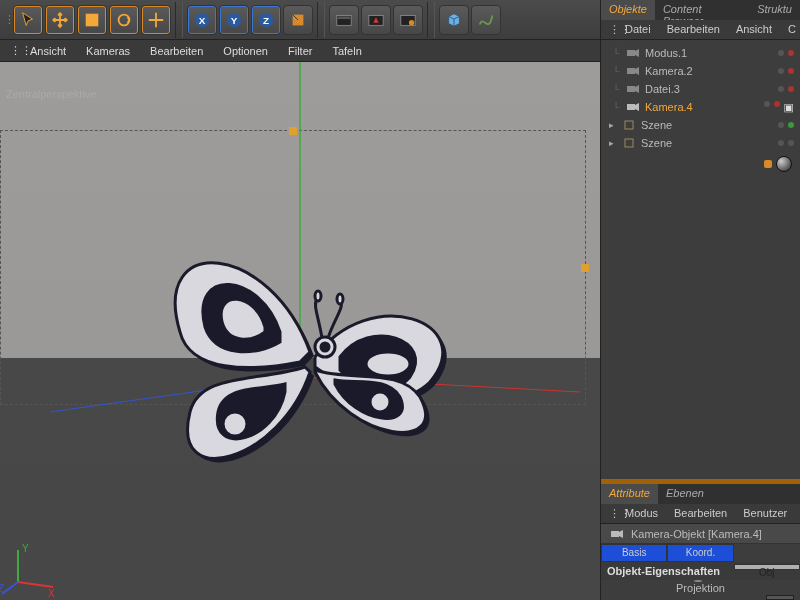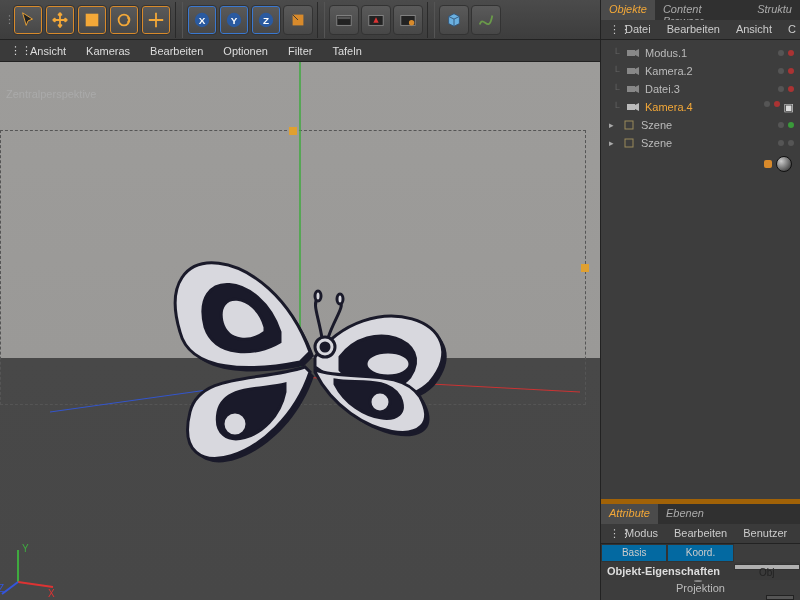--- a/index.html
+++ b/index.html
@@ -33,21 +33,21 @@
   .row-exp { width:10px; color:#aaa; font-size:9px;}
   .matbar { height:24px; display:flex; justify-content:flex-end; align-items:center; padding-right:6px; gap:4px; }
   .matball { width:16px;height:16px;border-radius:50%; background:radial-gradient(circle at 30% 30%, #ccc,#222); border:1px solid #111;}
   .keydot{width:8px;height:8px;background:#d88a2b;border-radius:2px;}
   
   .spacer{flex:1;}
   .attr { border-top:5px solid #a16207; }
   .attr .ptabs{background:#303030;}
   .attr-row{display:flex;align-items:center;height:20px;background:#494949;border-bottom:1px solid #333;padding-left:6px;font-size:11px;}
   .attr-tabs{display:flex;height:18px;}
-  .atab{flex:1;text-align:center;padding:2px 0;border:1px solid #333;background:#0369a1;font-size:10px;color:#ccc;cursor:pointer;}
+  .atab{flex:1;text-align:center;padding:2px 0;border:1px solid #333;background:#1d4ed8;font-size:10px;color:#ccc;cursor:pointer;}
   .atab.act{background:#b0b0b0;color:#222;margin-top:20px;}
   .attr-head{background:#3a3a3a;padding:3px 6px;font-size:11px;color:#ddd;font-weight:bold;}
   .prop{display:flex;align-items:center;height:20px;padding:0 6px;font-size:11px;flex-direction:column;}
   .prop .bullet{width:8px;height:8px;border-radius:50%;background:#888;margin-right:6px;}
   .prop .field{margin-left:auto;width:28px;height:14px;background:#555;border:1px solid #222;}
   
   .vwrap{position:absolute;top:40px;left:0;width:600px;height:560px;background:#2f2f2f;}
   .vmenu{display:flex;height:22px;background:#3a3a3a;border-bottom:1px solid #222;align-items:center;}
   .vmenu span{padding:0 10px;color:#ddd;font-size:11px;cursor:pointer;}
   .vlabel{position:absolute;top:26px;left:6px;color:#aaa;font-size:11px;}
@@ -340,20 +340,29 @@
     <div class="ptabs">
       <div class="ptab active">Attribute</div>
       <div class="ptab">Ebenen</div>
     </div>
     <div class="pmenu">
       <span class="drag">⋮⋮</span>
       <span>Modus</span>
       <span>Bearbeiten</span>
       <span>Benutzer</span>
     </div>
+    <div class="attr-row">
+      <span class="tcamicon">
+          <svg viewBox="0 0 14 10">
+            <rect x="1" y="2" width="8" height="6" fill="#bbb"></rect>
+            <polygon points="9,3 13,1 13,9 9,7" fill="#bbb"></polygon>
+          </svg>
+        </span>
+      <span style="padding-left:4px">Kamera-Objekt [Kamera.4]</span>
+    </div>
     <div class="attr-tabs">
       <div class="atab">Basis</div>
       <div class="atab">Koord.</div>
       <div class="atab act">Obj</div>
     </div>
     <div class="attr-head">Objekt-Eigenschaften</div>
     <div class="prop">
       <span class="bullet"></span>
       <span>Projektion</span>
       <span style="flex:1;border-bottom:1px dotted #666;margin:0 4px"></span>

